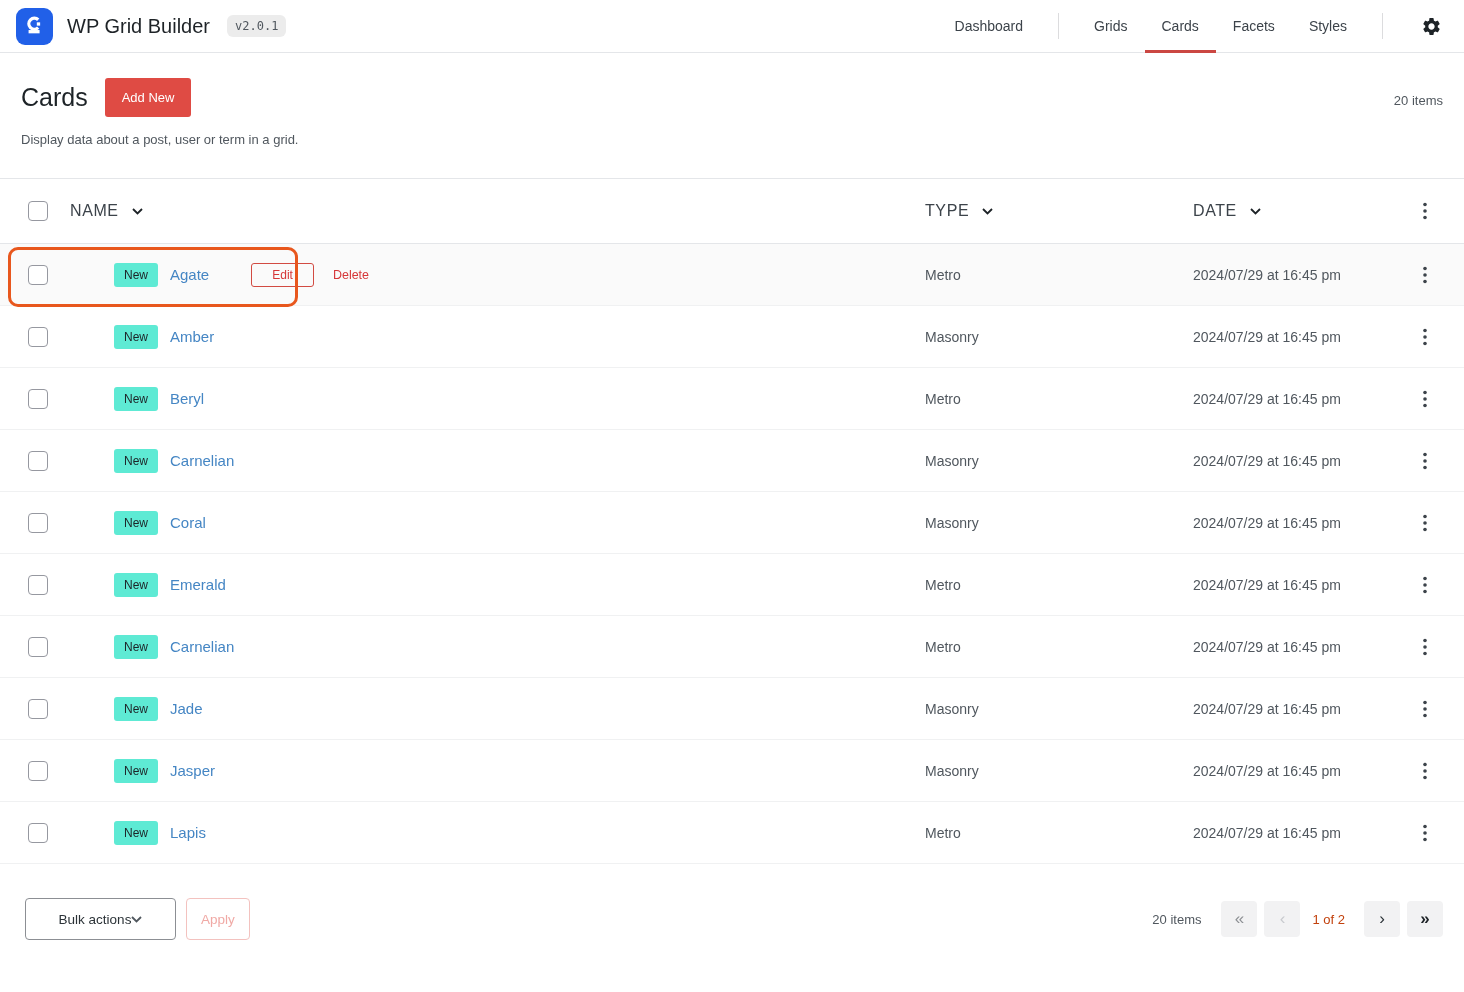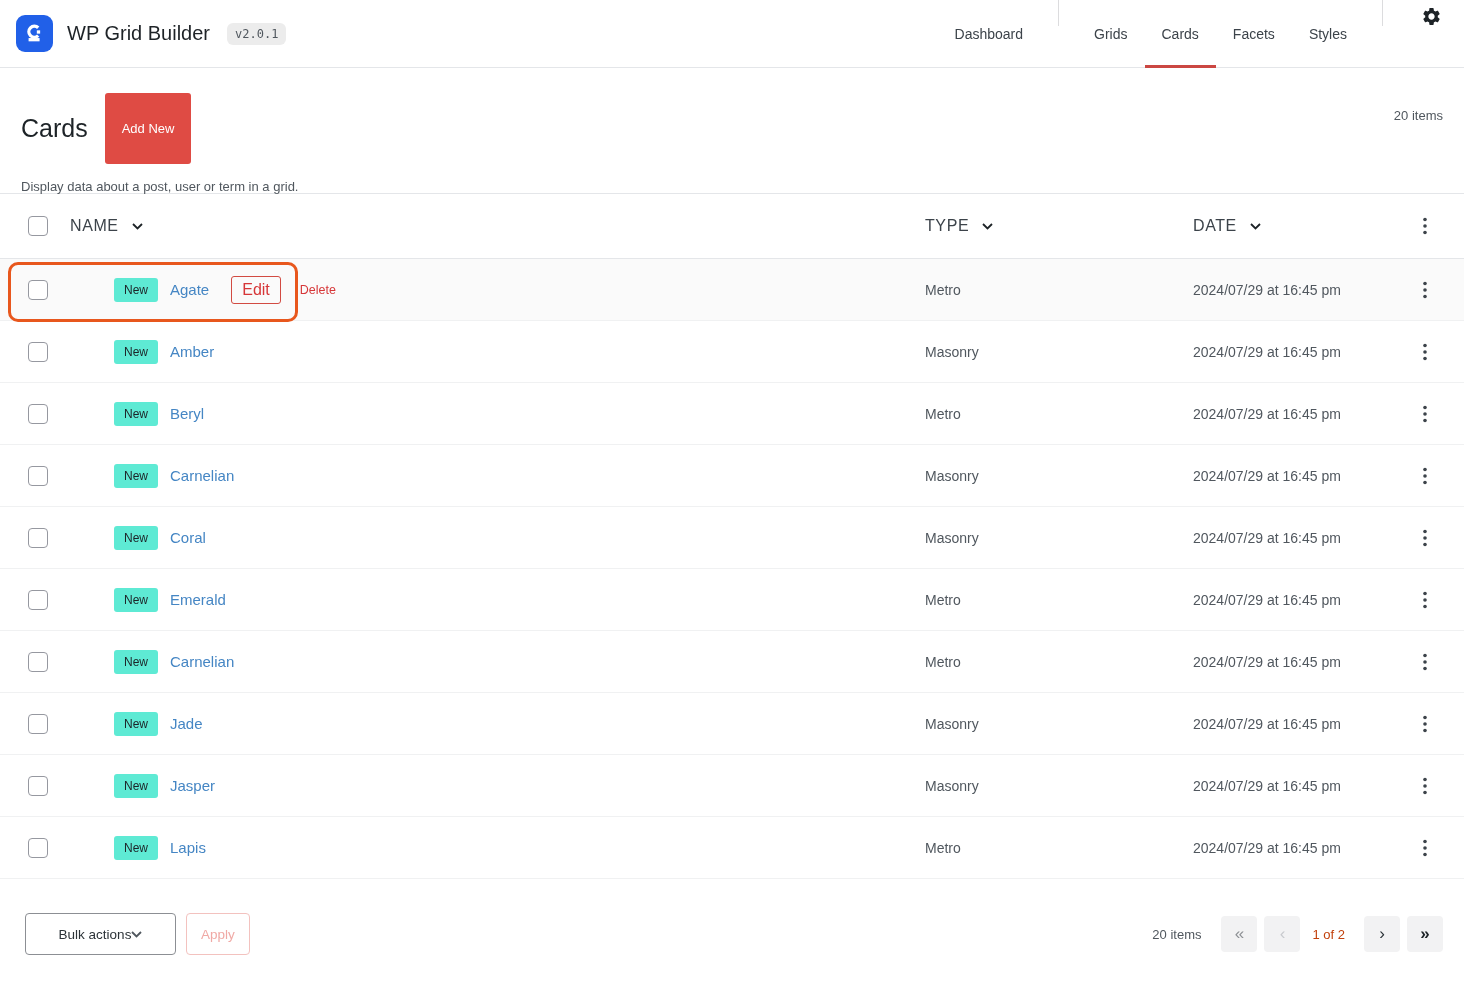--- a/index.html
+++ b/index.html
@@ -5,54 +5,54 @@
   * { box-sizing: border-box; }
   html, body { margin: 0; padding: 0; }
   body {
     width: 1464px; height: 992px; overflow: hidden;
     background: #ffffff; color: #1d2327;
     font-family: "Liberation Sans", sans-serif;
   }
 
   
   .topbar {
-    height: 68px; display: flex; align-items: center; justify-content: space-between;
+    height: 53px; display: flex; align-items: center; justify-content: space-between;
     padding: 0 16px; border-bottom: 1px solid #e4e6e9; background: #fff;
   }
   .brand { display: flex; align-items: center; gap: 14px; }
   .logo {
     width: 37px; height: 37px; border-radius: 9px; background: #2160e8;
     display: flex; align-items: center; justify-content: center; flex: none;
   }
   .app-title { font-size: 20px; color: #1e2327; }
   .version-badge {
     background: #ececec; color: #50575e; border-radius: 6px;
     font: 12px "DejaVu Sans Mono", monospace; padding: 4px 8px; margin-left: 3px;
   }
-  .topnav { display: flex; align-items: flex-start; height: 100%; }
+  .topnav { display: flex; align-items: center; height: 100%; }
   .topnav a {
     height: 100%; display: flex; align-items: center; padding: 0 17px;
     font-size: 14px; color: #3c434a; text-decoration: none; position: relative; cursor: pointer;
   }
   .topnav a.active::after {
     content: ""; position: absolute; left: 0; right: 0; bottom: -1px; height: 3px; background: #cb4742;
   }
   .vdiv { width: 1px; height: 26px; background: #dcdcde; margin: 0 18px; }
   .gear-btn { background: none; border: none; padding: 6px; margin-left: 14px; cursor: pointer; display: flex; }
 
   
   .page-head {
     height: 126px; display: flex; justify-content: space-between;
     padding: 25px 21px 0; border-bottom: 1px solid #e4e6e9;
   }
   .ph-row1 { display: flex; align-items: center; gap: 17px; }
   .page-title { margin: 0; font-size: 25px; font-weight: 400; color: #1d2327; }
   .add-new {
     background: #df4b44; color: #fff; border: none; border-radius: 3px;
-    font-size: 13px; padding: 29px 17px; line-height: 1; cursor: pointer; font-family: inherit;
+    font-size: 13px; padding: 13px 17px; line-height: 1; cursor: pointer; font-family: inherit;
   }
   .desc { margin: 15px 0 0; font-size: 13px; color: #50575e; }
   .ph-right { width: 240px; display: flex; flex-direction: column; }
   .searchbox { position: relative; height: 39px; background: #f0f0f1; border-radius: 4px; display: flex; align-items: center; }
   .searchbox input {
     flex: 1; height: 100%; background: transparent; border: none; outline: none;
     padding: 0 36px 0 12px; font-size: 13px; color: #2c3338; font-family: inherit;
   }
   .searchbox input::placeholder { color: #757575; }
   .search-icon { position: absolute; right: 10px; top: 50%; transform: translateY(-50%); display: flex; cursor: pointer; }
@@ -76,22 +76,22 @@
     font-size: 16px; letter-spacing: .6px; font-weight: 500; color: #3c434a; cursor: pointer; font-family: inherit;
   }
   .kebab-btn { background: none; border: none; padding: 5px 8px; cursor: pointer; display: flex; }
   .badge {
     background: #5eead4; color: #1d2327; font-size: 12px; padding: 5px 10px;
     border-radius: 3px; margin-right: 12px; flex: none; margin-left: 44px;
   }
   .card-link { font-size: 15px; color: #4586c4; text-decoration: none; cursor: pointer; }
   .actions { display: flex; align-items: center; margin-left: 22px; gap: 19px; }
   .edit-btn {
-    font-size: 16px; color: #d63638; border: 1px solid #d24b42; background: transparent;
-    border-radius: 3px; padding: 4px 10px; cursor: pointer; font-family: inherit;
+    font-size: 12px; color: #d63638; border: 1px solid #d24b42; background: transparent;
+    border-radius: 3px; padding: 4px 20px; cursor: pointer; font-family: inherit; margin-left: 20px;
   }
   .delete-btn { font-size: 12.5px; color: #d63638; background: none; border: none; padding: 0; cursor: pointer; font-family: inherit; font-weight: 500; }
   .annotation {
     position: absolute; left: 8px; top: 3px; width: 290px; height: 60px;
     border: 3px solid #e8571d; border-radius: 10px; pointer-events: none; z-index: 2;
   }
 
   
   .table-footer { display: flex; justify-content: space-between; align-items: center; padding: 34px 21px 0 25px; }
   .bulk { display: flex; gap: 10px; }

